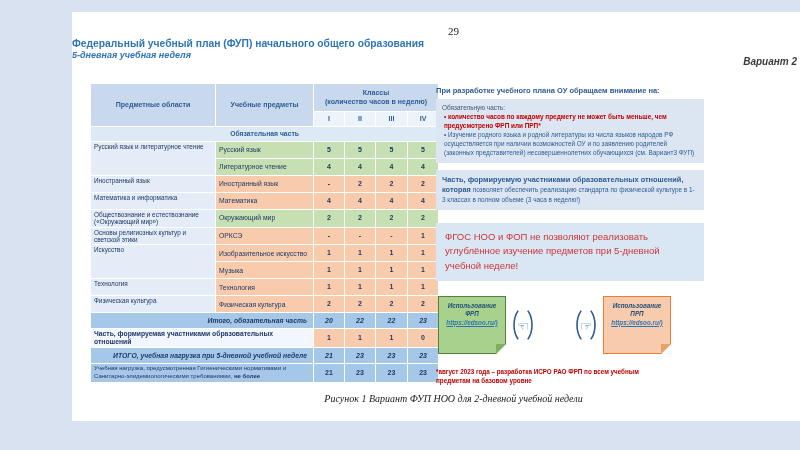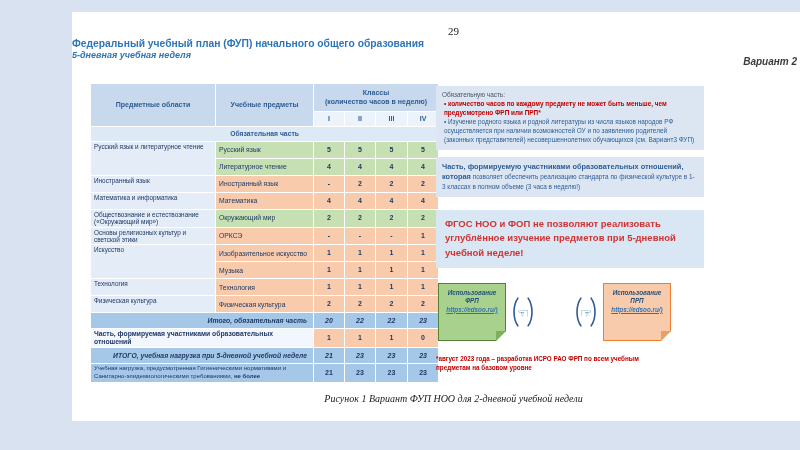--- a/index.html
+++ b/index.html
@@ -42,21 +42,21 @@
   .panel-heading{font-size:7.5px;font-weight:bold;color:#2d5c94;margin-bottom:4px;}
   .pbox{background:#dce6f2;padding:5px 6px;font-size:6.4px;line-height:1.4;
         color:#2d5c94;margin-bottom:7px;}
   .pbox-intro{color:#44546a;}
   .bullet{padding-left:2px;}
   .bullet::before{content:"• ";}
   .bullet.red{color:#c00000;font-weight:bold;}
   .bullet.blue{color:#2d5c94;}
   .lead{font-weight:bold;font-size:7.4px;}
   .rest{font-size:6.4px;}
-  .warn{background:#d9e6f4;color:#cf3434;font-weight:bold;font-size:9.5px;
+  .warn{background:#d9e6f4;color:#cf3434;font-weight:normal;font-size:9.5px;
         line-height:1.55;padding:7px 9px;margin:13px 0 15px 0;}
   .notes-row{display:flex;align-items:center;margin:2px 0 13px 2px;}
   .note{position:relative;width:60px;min-height:48px;padding:5px 3px 3px 3px;font-size:6.3px;
         font-weight:bold;font-style:italic;text-align:center;color:#1f4e79;line-height:1.35;}
   .note.green{background:#a9d18e;border:1px solid #538135;}
   .note.orange{background:#f8cbad;border:1px solid #ed7d31;}
   .note::after{content:"";position:absolute;right:-1px;bottom:-1px;width:0;height:0;
         border-style:solid;border-width:0 0 10px 10px;
         border-color:transparent transparent #ffffff transparent;}
   .note.green::before{content:"";position:absolute;right:-1px;bottom:-1px;width:0;height:0;z-index:1;
@@ -216,20 +216,21 @@
           <td class="hyg-label" colspan="2">Учебная нагрузка, предусмотренная Гигиеническими нормативами и Санитарно-эпидемиологическими требованиями,<b> не более</b></td>
           <td class="hyg-val">21</td>
           <td class="hyg-val">23</td>
           <td class="hyg-val">23</td>
           <td class="hyg-val">23</td>
         </tr>
       </tbody>
   </table>
 
   <div class="panel">
+    <div class="panel-heading">При разработке учебного плана ОУ обращаем внимание  на:</div>
 
     <div class="pbox">
       <div class="pbox-intro">Обязательную часть:</div>
       <div>
           <div class="bullet red">количество часов по каждому предмету не может быть меньше, чем предусмотрено ФРП или ПРП*</div>
           <div class="bullet blue">Изучение родного языка и родной литературы из числа языков народов РФ осуществляется при наличии возможностей ОУ и по заявлению родителей (законных представителей) несовершеннолетних обучающихся (см. Вариант3 ФУП)</div>
         </div>
     </div>
 
     <div class="pbox">

